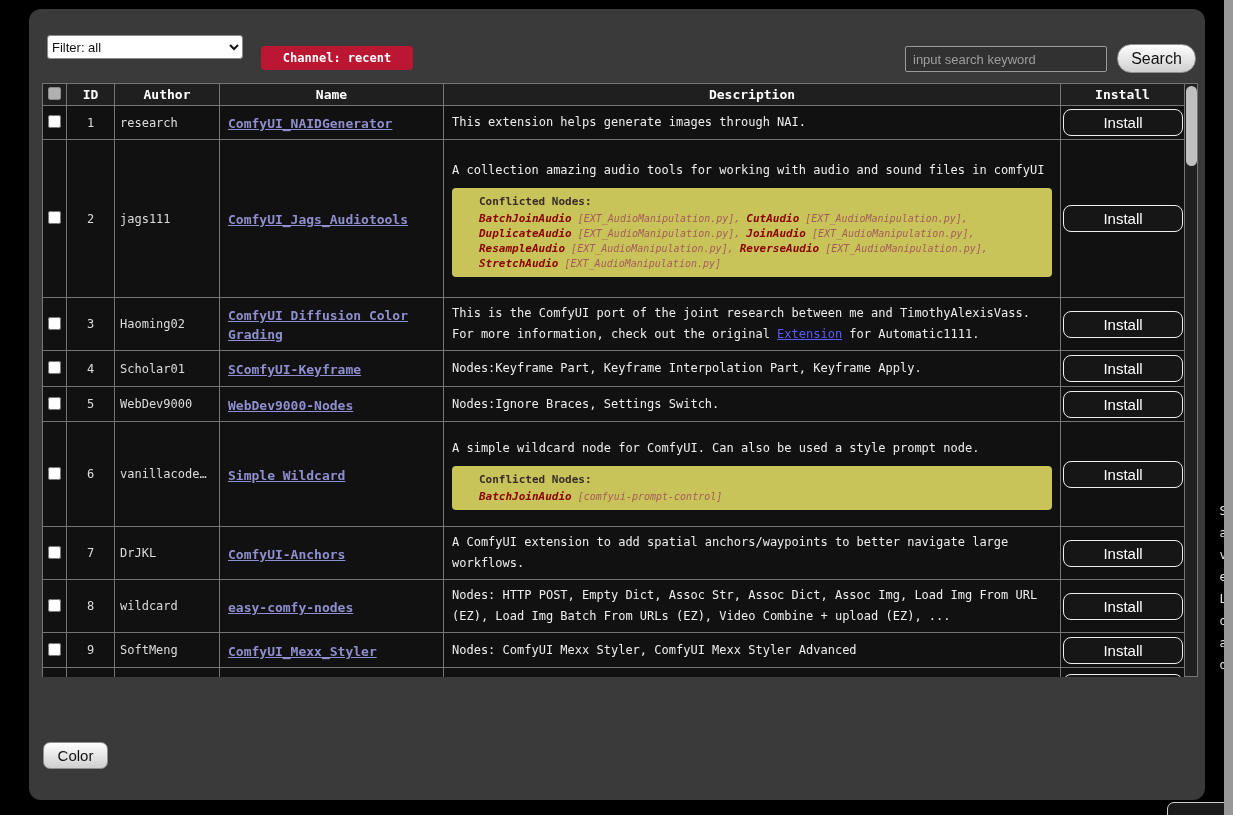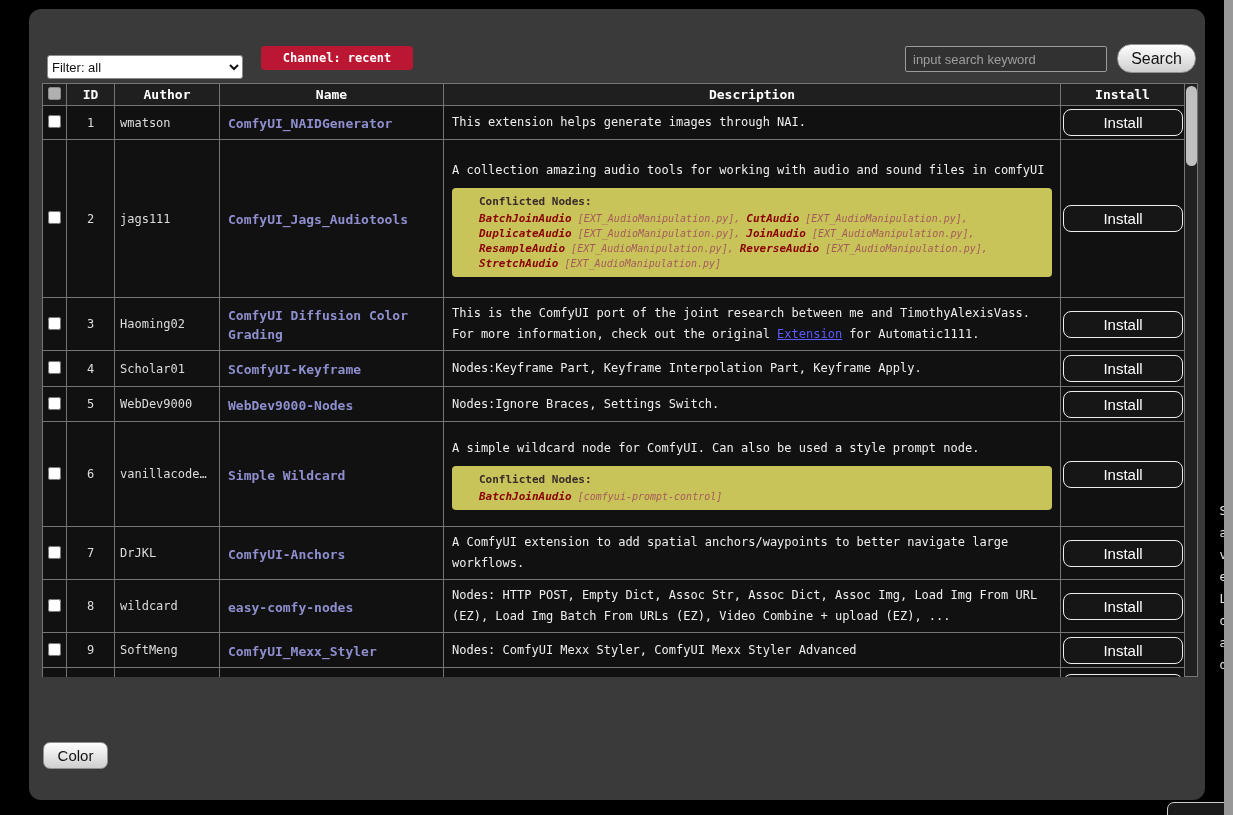--- a/index.html
+++ b/index.html
@@ -25,21 +25,21 @@
   }
 
   
   .modal {
     position:absolute; left:29px; top:9px; width:1176px; height:791px;
     background:#3a3a3a; border-radius:12px; z-index:2;
   }
 
   
   .filter-select {
-    position:absolute; left:18px; top:46px; width:196px; height:24px;
+    position:absolute; left:18px; top:26px; width:196px; height:24px;
     font-family:"Liberation Sans", sans-serif; font-size:13px;
     background:#fff; color:#111; border:1px solid #8a8a8a; border-radius:3px;
   }
   .channel-badge {
     position:absolute; left:232px; top:37px; width:152px; height:24px;
     background:#bb1733; color:#fff; font-size:12px; font-weight:bold;
     text-align:center; line-height:24px; border-radius:4px;
     font-family:"DejaVu Sans Mono", monospace;
   }
   .search-input {
@@ -70,21 +70,21 @@
     background:#1f1f1f; color:#fff; font-size:13px; font-weight:bold;
     height:22px; text-align:center;
   }
   td { background:#111; padding:5px 8px; vertical-align:middle; }
   .c-check { text-align:center; padding:2px; }
   .c-check input { width:13px; height:13px; }
   .c-id { text-align:center; color:#ddd; font-size:12px; }
   .c-author { color:#ddd; font-size:12px; padding-left:5px; white-space:nowrap; overflow:hidden; }
   .c-name a {
     color:#8f8fd0; font-size:13px; font-weight:bold;
-    cursor:pointer; word-break:break-word;
+    text-decoration:underline; cursor:pointer; word-break:break-word;
   }
   .c-desc { color:#eee; font-size:12px; line-height:21px; }
   .c-desc .ext-link { color:#5b5bff; text-decoration:underline; cursor:pointer; }
   .c-install { text-align:center; padding:2px; }
   .install-btn {
     width:120px; height:27px; background:#161616; color:#fff;
     border:1px solid #ededed; border-radius:8px;
     font-family:"Liberation Sans", sans-serif; font-size:15px; cursor:pointer;
   }
   .r1 td{height:34px} .r2 td{height:158px} .r3 td{height:43px}
@@ -158,21 +158,21 @@
         <th>ID</th>
         <th>Author</th>
         <th>Name</th>
         <th>Description</th>
         <th>Install</th>
       </tr>
 
       <tr class="r1">
         <td class="c-check"><input type="checkbox" style=""></td>
         <td class="c-id">1</td>
-        <td class="c-author">wmatson</td>
+        <td class="c-author">research</td>
         <td class="c-name"><a>ComfyUI_NAIDGenerator</a></td>
         <td class="c-desc">This extension helps generate images through NAI.</td>
         <td class="c-install"><button class="install-btn">Install</button></td>
       </tr>
 
       <tr class="r2">
         <td class="c-check"><input type="checkbox" style=""></td>
         <td class="c-id">2</td>
         <td class="c-author">jags111</td>
         <td class="c-name"><a>ComfyUI_Jags_Audiotools</a></td>

